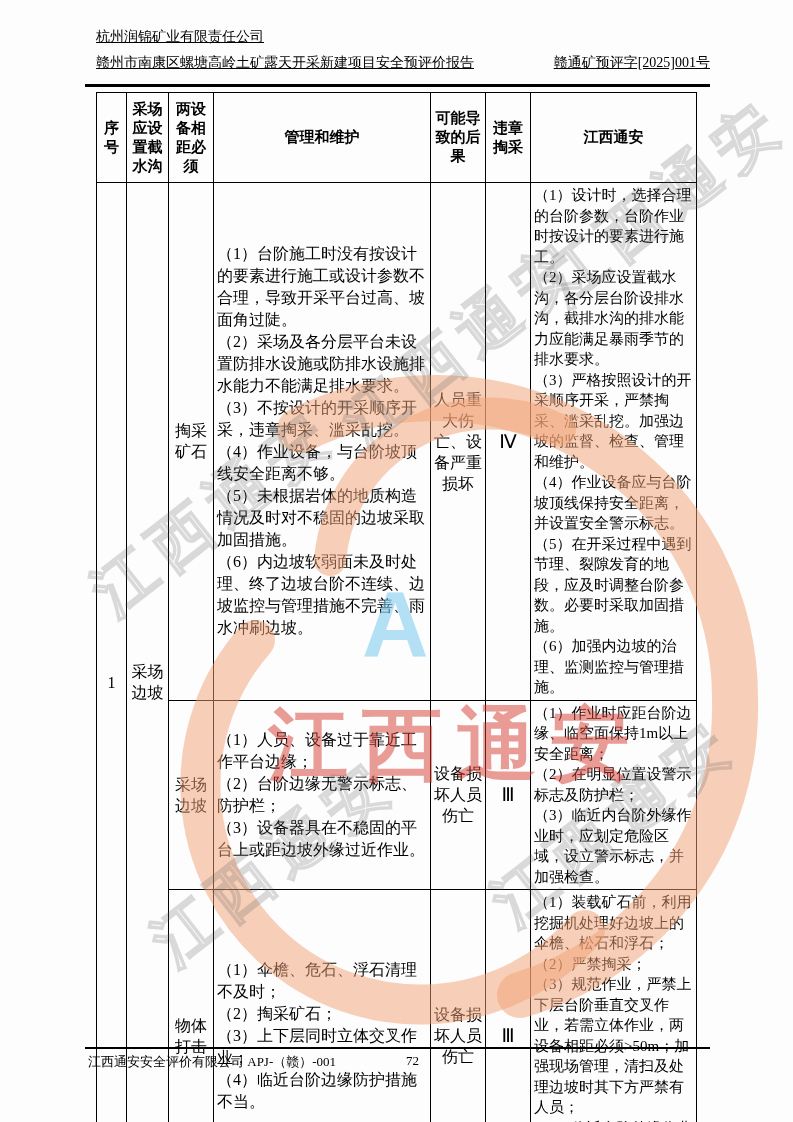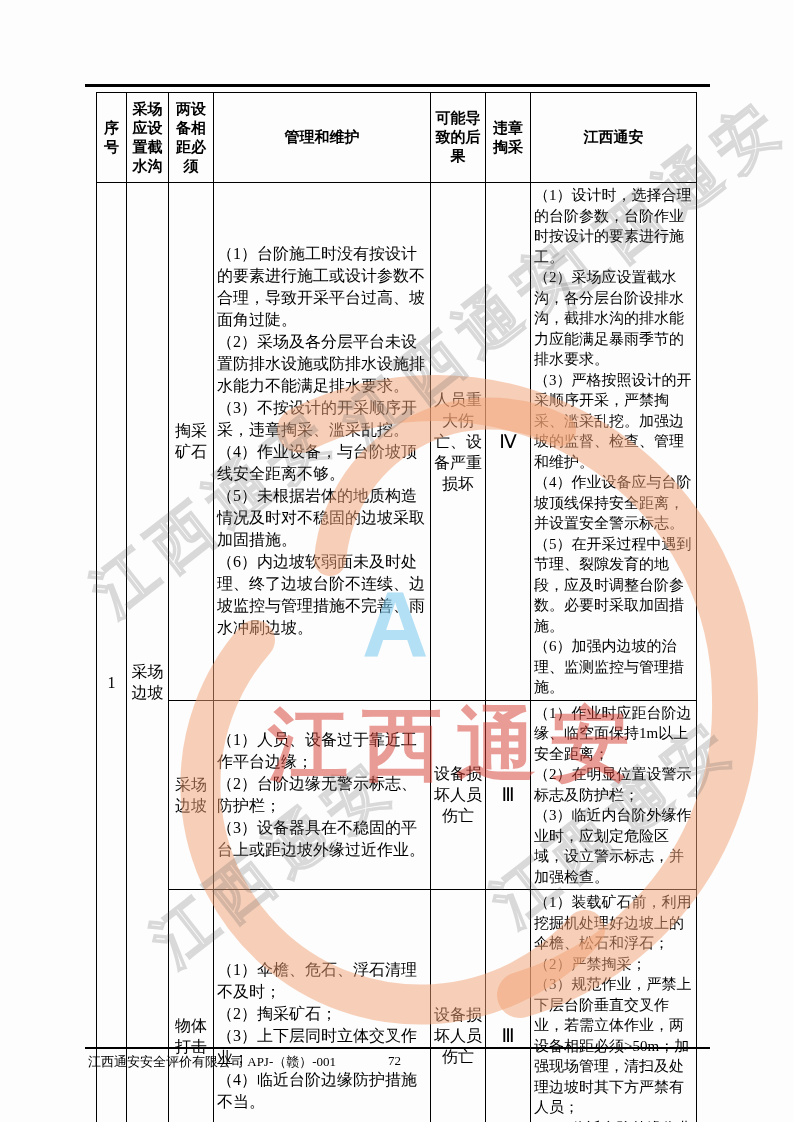--- a/index.html
+++ b/index.html
@@ -35,21 +35,21 @@
   td.text-cell{vertical-align:top;text-align:left;font-size:16px;line-height:22px;white-space:pre-line;padding:6px 6px 2px 7px;margin-left:48px;}
   td.measures-cell{font-size:15px;line-height:20.5px;}
   td.level-cell{text-align:center;font-size:19px;font-family:"Liberation Serif",serif;}
   tr.row1{height:416px;}
   tr.row2{height:164px;}
   tr.row3{height:254px;}
   
   .footer-rule{position:absolute;left:85px;top:1047px;width:625px;height:2px;background:#000;z-index:1;}
   .doc-footer{position:absolute;left:88px;top:1053px;width:620px;font-size:13px;z-index:1;display:flex;}
   .footer-company{white-space:nowrap;}
-  .footer-page{position:absolute;left:300px;}
+  .footer-page{position:absolute;left:318px;}
   
   .wm-layer{position:absolute;inset:0;z-index:3;pointer-events:none;overflow:hidden;}
   .wm-svg{position:absolute;left:0;top:0;}
   .wm-red{
     position:absolute;left:268px;top:692px;
     font-size:80px;font-weight:bold;letter-spacing:14px;white-space:nowrap;
     color:rgba(214,58,46,0.50);
     font-family:"Liberation Sans",sans-serif;
   }
   .wm-blue{
@@ -65,20 +65,27 @@
     -webkit-text-stroke:1.6px rgba(90,90,90,0.22);
     transform:rotate(-38deg);
     font-family:"Liberation Sans",sans-serif;
   }
 </style>
 </head>
 <body>
 
 <div class="page">
 
+  <div class="doc-header">
+    <div class="hdr-line1">杭州润锦矿业有限责任公司</div>
+    <div class="hdr-line2">
+      <span>赣州市南康区螺塘高岭土矿露天开采新建项目安全预评价报告</span>
+      <span>赣通矿预评字[2025]001号</span>
+    </div>
+  </div>
   <div class="hdr-rule"></div>
 
   <table class="main">
     <colgroup>
       <col style="width:30px">
         <col style="width:42px">
         <col style="width:45px">
       <col style="width:217px">
         <col style="width:55px">
         <col style="width:45px">

